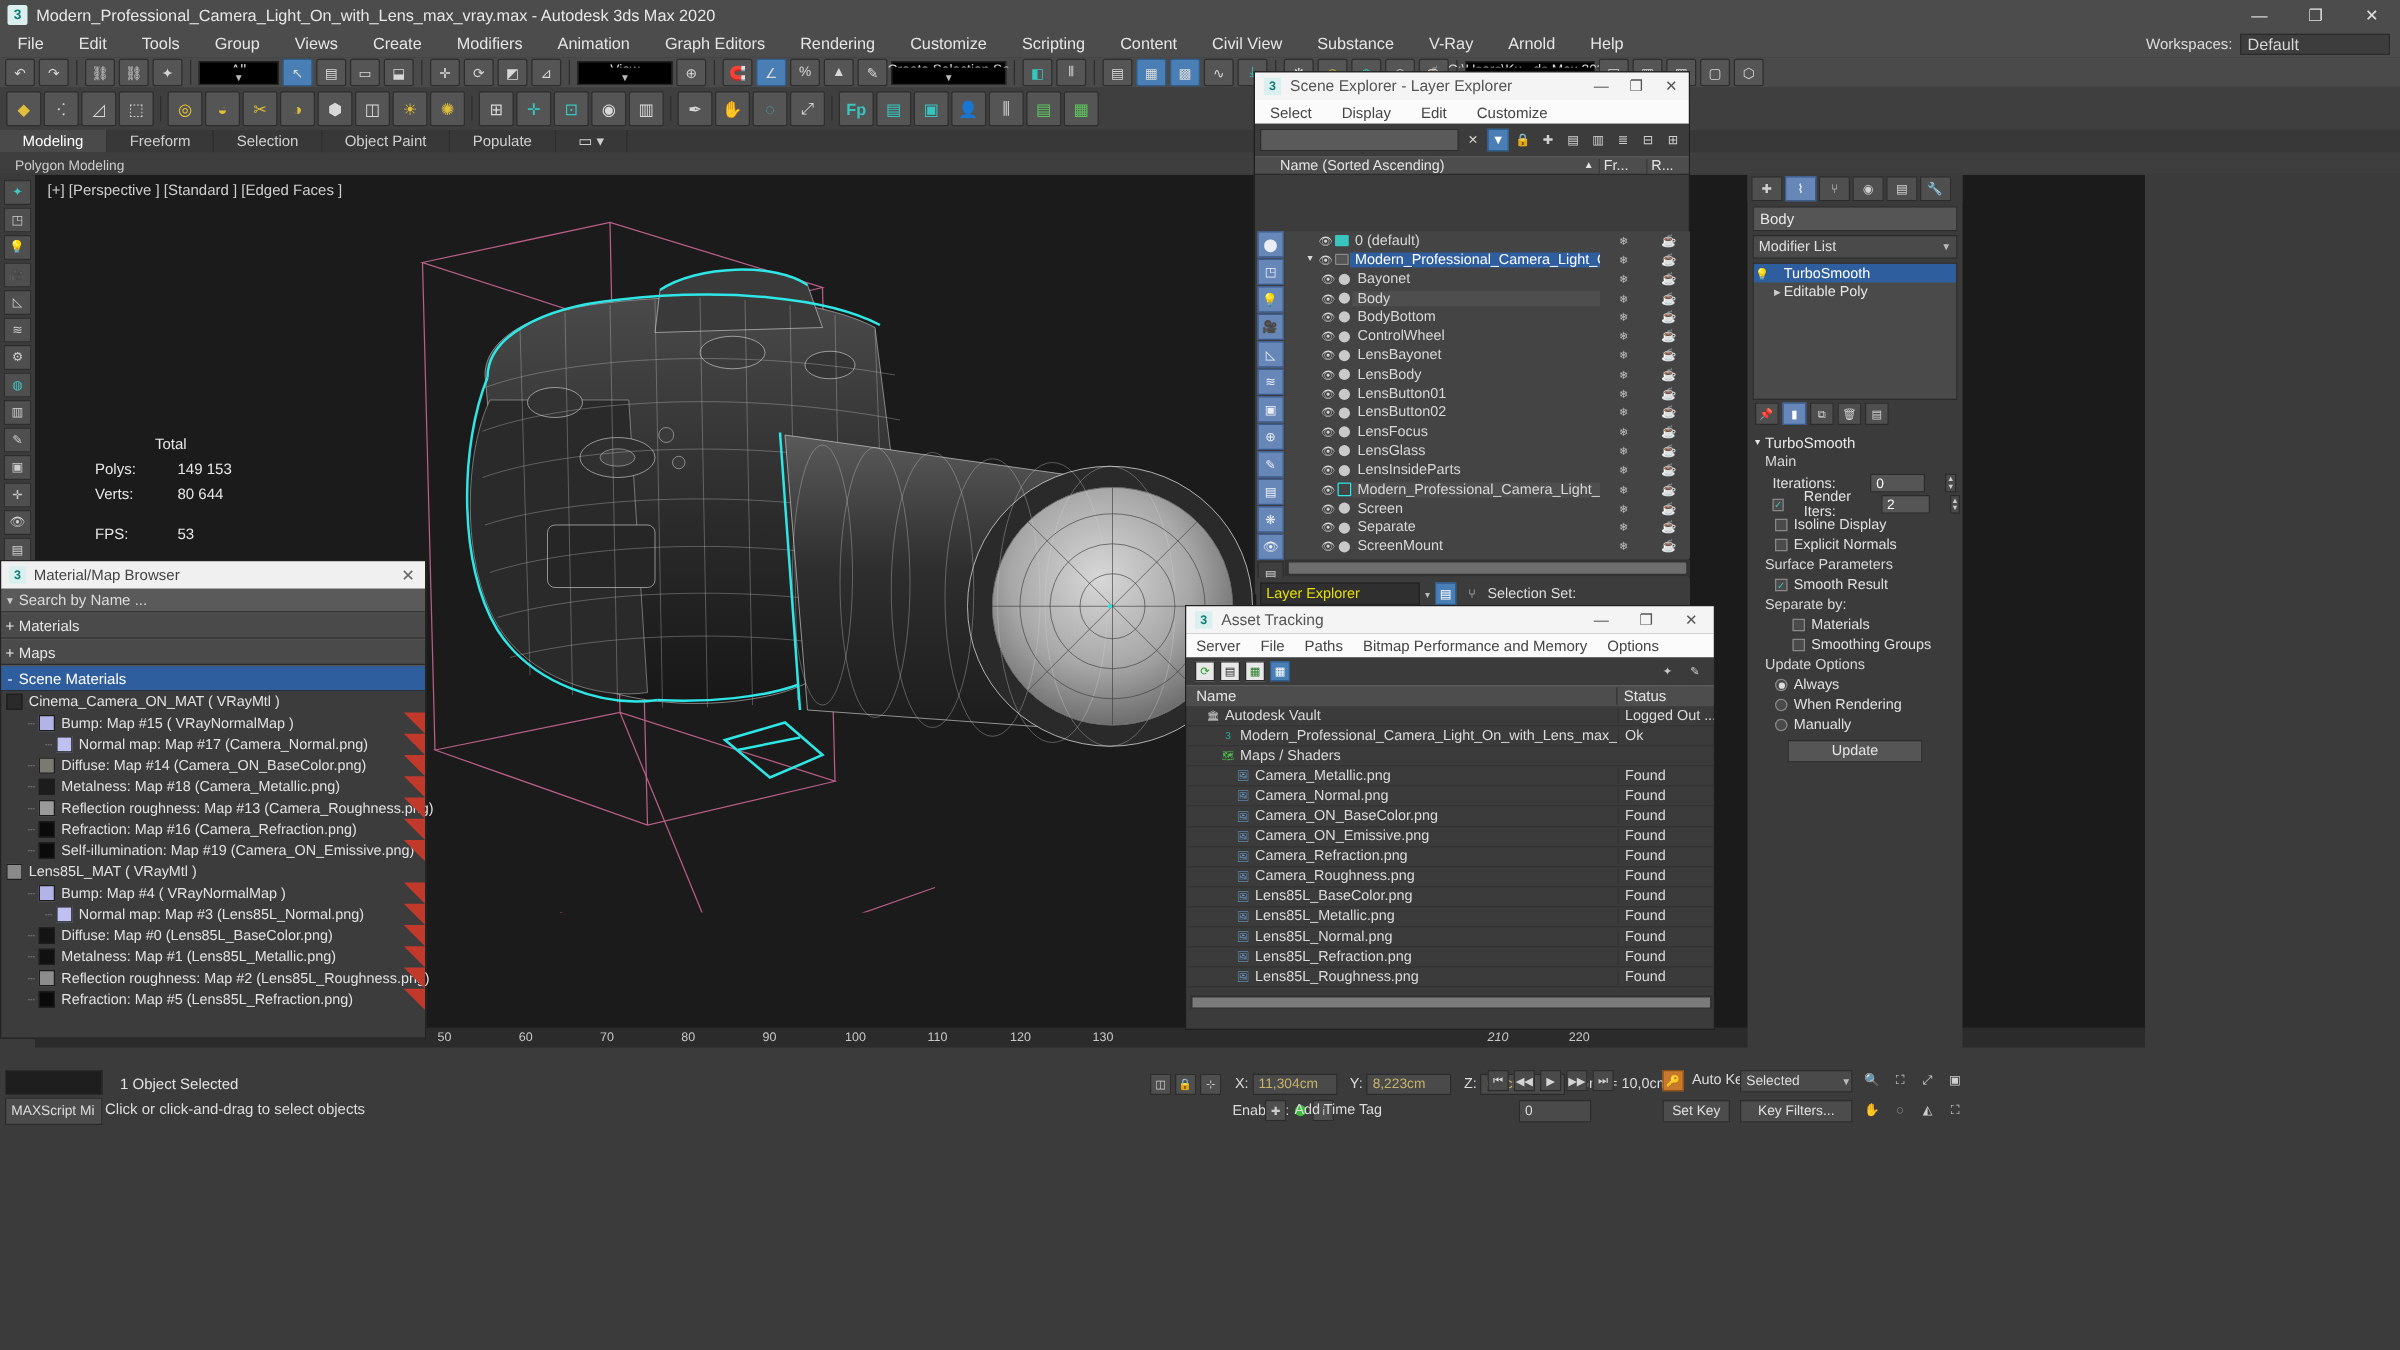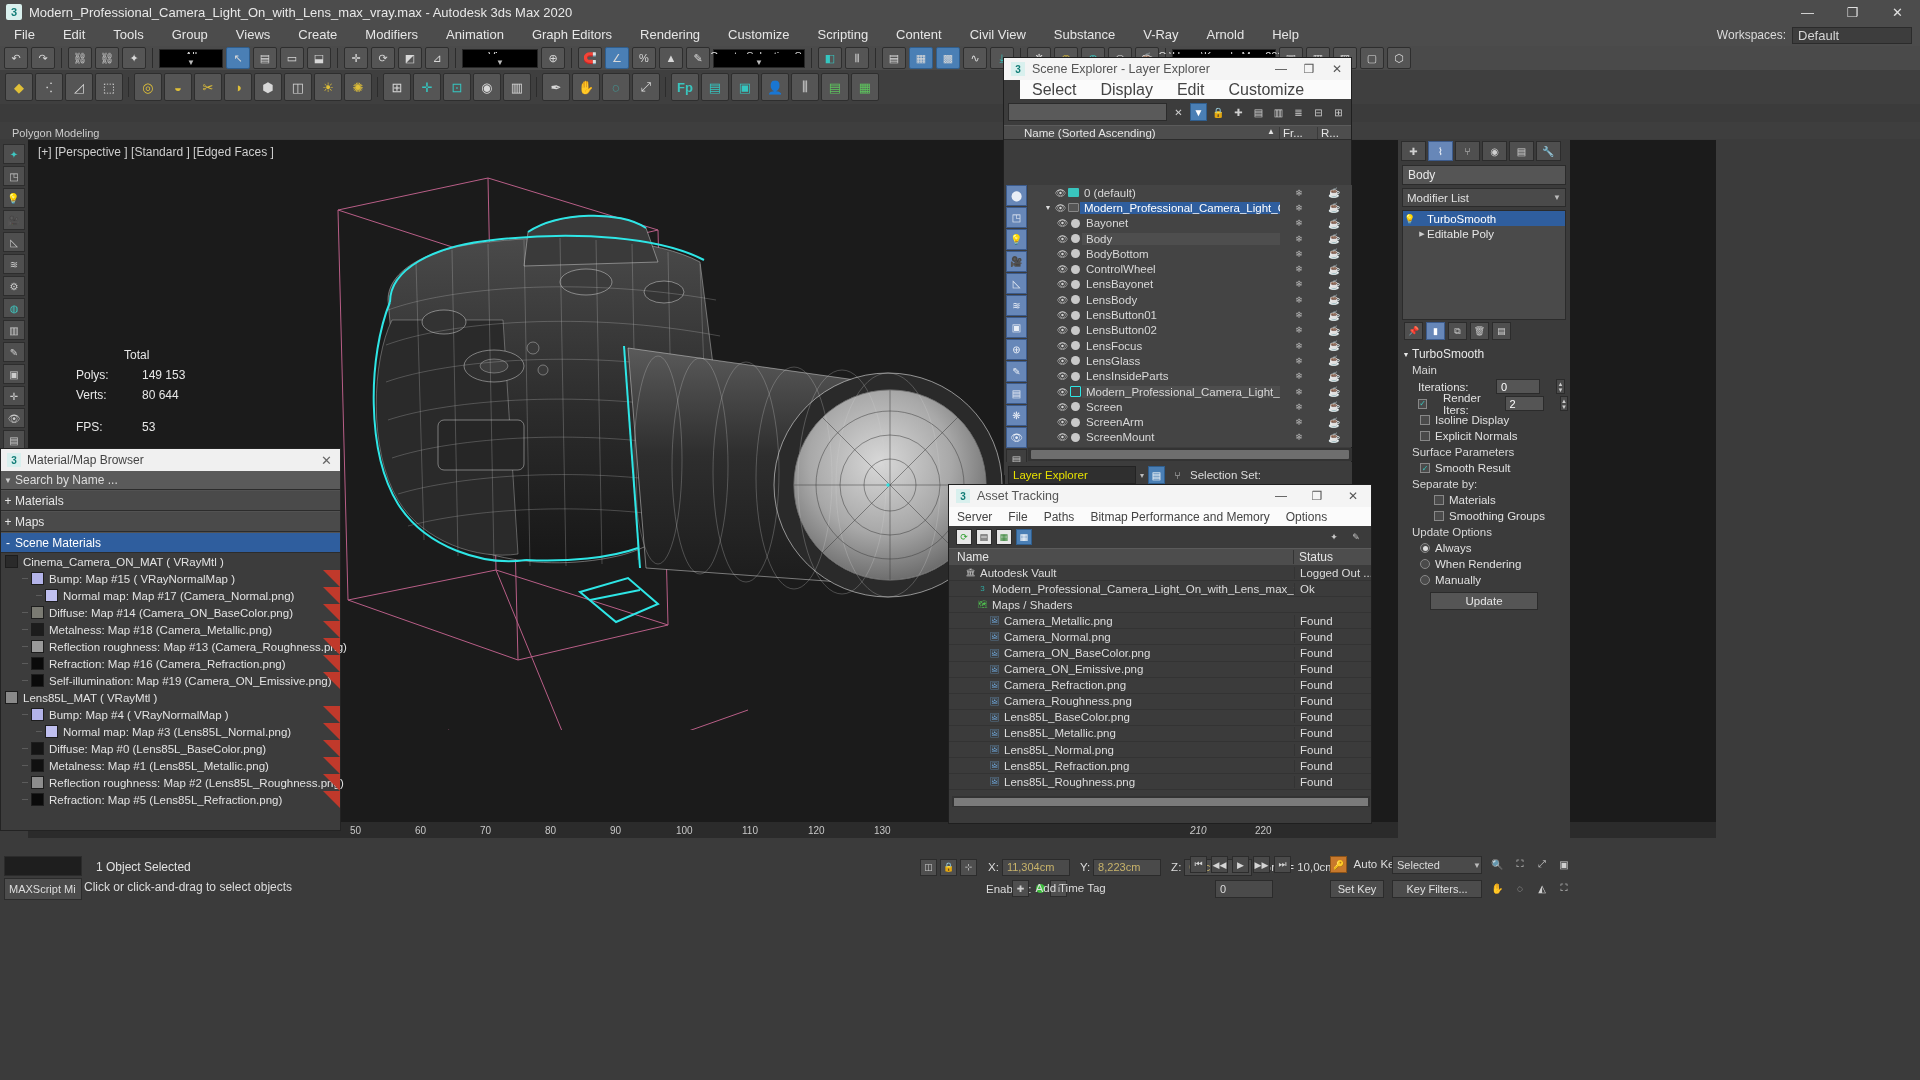--- a/index.html
+++ b/index.html
@@ -86,21 +86,21 @@
   .sw{width:13px;height:13px;border:1px solid #1d1d1d;flex:0 0 auto;margin-right:5px;}
   .mrow .dots{width:12px;color:#777;font-size:10px;text-align:center;flex:0 0 auto;}
   .redtab{position:absolute;right:0;top:0;width:0;height:0;border-top:17px solid #c0392b;border-left:17px solid transparent;}
 
   
   .se{position:absolute;left:1003px;top:57px;width:349px;height:419px;background:#3c3c3c;border:1px solid #1f1f1f;}
   .se-title{height:22px;background:#f4f4f4;display:flex;align-items:center;color:#555;font-size:12.5px;}
   .se-title .ic{width:14px;height:14px;margin:0 7px;background:#d9f0ee;color:#127d77;font-size:10px;font-weight:bold;
                 display:flex;align-items:center;justify-content:center;}
   .se-title .wb{width:28px;height:22px;display:flex;align-items:center;justify-content:center;color:#555;font-size:12px;}
-  .se-menu{height:19px;background:#fbfbfb;display:flex;align-items:center;color:#444;font-size:16px;margin-left:16px;}
+  .se-menu{height:19px;background:#fbfbfb;display:flex;align-items:center;color:#444;font-size:12px;}
   .se-menu span{padding:0 12px;}
   .se-tools{height:26px;background:#3c3c3c;display:flex;align-items:center;padding:0 4px;gap:3px;}
   .se-find{flex:1;height:18px;background:#5a5a5a;border:1px solid #2b2b2b;}
   .sbtn{width:17px;height:18px;display:flex;align-items:center;justify-content:center;font-size:10px;color:#d0d0d0;}
   .sbtn.on{background:#4a7fb5;border:1px solid #2f5e8e;color:#fff;}
   .se-hdr{height:15px;background:#4d4d4d;display:flex;align-items:center;font-size:11.5px;color:#e4e4e4;border-top:1px solid #5b5b5b;border-bottom:1px solid #2b2b2b;}
   .se-hdr .c1{flex:1;padding-left:20px;}
   .se-hdr .c2{width:38px;border-left:1px solid #3a3a3a;padding-left:3px;}
   .se-hdr .c3{width:34px;border-left:1px solid #3a3a3a;padding-left:3px;}
   .se-body{position:absolute;left:24px;top:127px;width:324px;height:262px;background:#444;overflow:hidden;}
@@ -333,20 +333,28 @@
     <div class="sep"></div>
     <div class="tool teal" style="color:#39c5be;font-weight:bold;">Fp</div>
     <div class="tool teal">▤</div>
     <div class="tool teal">▣</div>
     <div class="tool yellow">👤</div>
     <div class="tool">⫼</div>
     <div class="tool green">▤</div>
     <div class="tool green">▦</div>
   </div>
 
+  <div class="ribbon" id="ribbon-tabs">
+      <div class="rtab active">Modeling</div>
+      <div class="rtab">Freeform</div>
+      <div class="rtab">Selection</div>
+      <div class="rtab">Object Paint</div>
+      <div class="rtab">Populate</div>
+      <div class="rtab">▭ ▾</div>
+    </div>
   <div class="ribbon2">
     <span class="lbl">Polygon Modeling</span>
   </div>
 
   <div class="vtoolbar">
     <div class="vtool teal">✦</div>
     <div class="vtool">◳</div>
     <div class="vtool teal">💡</div>
     <div class="vtool">🎥</div>
     <div class="vtool">◺</div>
@@ -811,21 +819,21 @@
           <span class="f">❄</span>
           <span class="r">☕</span>
         </div>
         <div class="srow">
           <span class="ind" style="width: 28px;"></span>
           <span style="width: 0px; text-align: center; font-size: 7px; color: rgb(221, 221, 221); flex: 0 0 auto;"></span>
           <span class="eye">👁</span>
           <span class="dot">
             <i></i>
           </span>
-          <span class="nm">ScreenArm</span>
+          <span class="nm">Separate</span>
           <span class="f">❄</span>
           <span class="r">☕</span>
         </div>
         <div class="srow">
           <span class="ind" style="width: 28px;"></span>
           <span style="width: 0px; text-align: center; font-size: 7px; color: rgb(221, 221, 221); flex: 0 0 auto;"></span>
           <span class="eye">👁</span>
           <span class="dot">
             <i></i>
           </span>

